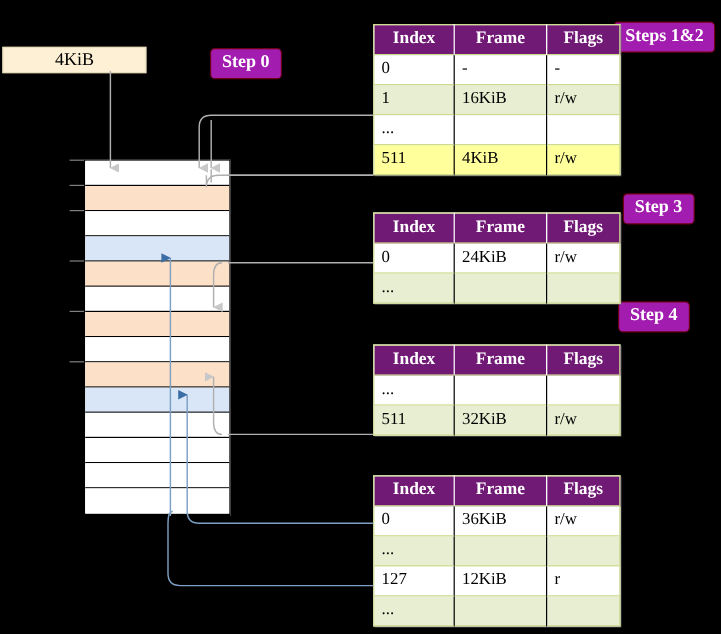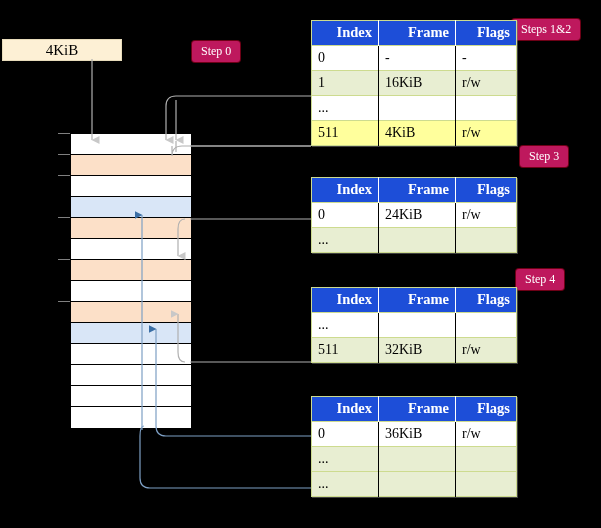--- a/index.html
+++ b/index.html
@@ -11,29 +11,30 @@
     width: 601px;
     height: 528px;
     position: relative;
     overflow: hidden;
     font-family: "Liberation Serif", serif;
   }
 
   
   .step-badge {
     position: absolute;
-    background: #be185d;
+    background: #a21caf;
     color: #ffffff;
     font-family: "Liberation Serif", serif;
-    font-size: 12px;
+    font-size: 15px;
     line-height: 1;
     padding: 4px 9px 5px 9px;
     border-radius: 3px;
     white-space: nowrap;
     box-shadow: 0 0 0 1px #6d0016;
+    font-weight: bold;
   }
 
   
   .size-box {
     position: absolute;
     background: #fdf0d5;
     border: 1px solid #e8dcbb;
     color: #000000;
     font-size: 15px;
     text-align: center;
@@ -44,24 +45,24 @@
   
   .ptable {
     position: absolute;
     border-collapse: collapse;
     background: #ffffff;
     font-size: 14px;
     border: 1px solid #cddb8f;
     box-shadow: 1px 1px 0 0 rgba(120,120,120,.55);
   }
   .ptable th {
-    background: #1d4ed8;
+    background: #701a75;
     color: #ffffff;
     font-weight: bold;
-    text-align: right;
+    text-align: center;
     padding: 3px 6px 4px 6px;
     border-right: 1px solid #ffffff;
     font-size: 14.5px;
     white-space: nowrap;
   }
   .ptable th:last-child { border-right: none; margin-top: 46px; }
   .ptable td {
     padding: 3px 6px 4px 6px;
     border-right: 1px solid #000000;
     border-top: 1px solid #cddb8f;
@@ -115,30 +116,30 @@
     pointer-events: none;
   }
 </style>
 </head>
 <body>
 
 <div class="size-box" id="size-box" style="left:2px; top:39px; width:118px; height:20px;">
   <span>4KiB</span>
 </div>
 
-<div class="step-badge" style="left:192px; top:41px;">
+<div class="step-badge" style="left:176px; top:41px;">
   <span>Step 0</span>
 </div>
 <div class="step-badge" style="left:512px; top:19px;">
   <span>Steps 1&amp;2</span>
 </div>
-<div class="step-badge" style="left:520px; top:146px;">
+<div class="step-badge" style="left:520px; top:162px;">
   <span>Step 3</span>
 </div>
-<div class="step-badge" style="left:516px; top:269px;">
+<div class="step-badge" style="left:516px; top:252px;">
   <span>Step 4</span>
 </div>
 
 <div id="memory-column">
     <div class="mem-row"></div>
     <div class="mem-row orange"></div>
     <div class="mem-row"></div>
     <div class="mem-row blue"></div>
     <div class="mem-row orange"></div>
     <div class="mem-row"></div>
@@ -243,20 +244,25 @@
     <tbody>
       <tr class="plain">
         <td class="col-index">0</td>
         <td class="col-frame">36KiB</td>
         <td class="col-flags">r/w</td>
       </tr>
       <tr class="alt">
         <td class="col-index">...</td>
         <td class="col-frame"></td>
         <td class="col-flags"></td>
+      </tr>
+      <tr class="plain">
+        <td class="col-index">127</td>
+        <td class="col-frame">12KiB</td>
+        <td class="col-flags">r</td>
       </tr>
       <tr class="alt">
         <td class="col-index">...</td>
         <td class="col-frame"></td>
         <td class="col-flags"></td>
       </tr>
     </tbody>
   </table>
 
 <svg id="wires" viewBox="0 0 601 528" xmlns="http://www.w3.org/2000/svg">

